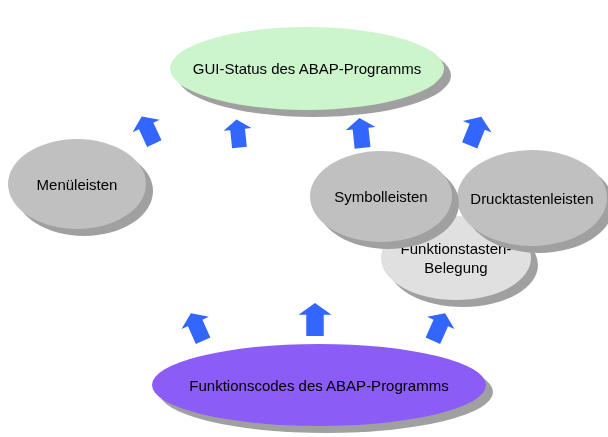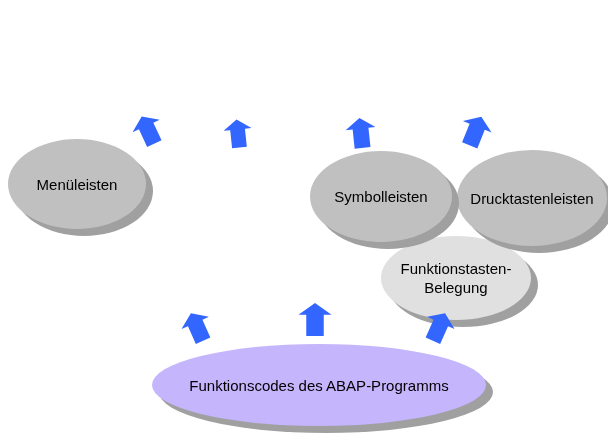--- a/index.html
+++ b/index.html
@@ -26,21 +26,21 @@
   }
   .lbl { display: block; }
 
   
   .n-gui                { left: 170px; top: 27px;  width: 274px; height: 83px; z-index: 2; }
   .n-menueleisten       { left: 8px;   top: 139px; width: 138px; height: 90px; z-index: 3; }
   .n-kontextmenues      { left: 154px; top: 156px; width: 148px; height: 96px; z-index: 3; }
   .n-symbolleisten      { left: 310px; top: 151px; width: 142px; height: 91px; z-index: 3; }
   .n-drucktastenleisten { left: 457px; top: 150px; width: 150px; height: 96px; z-index: 3; }
   .n-menues             { left: 78px;  top: 222px; width: 149px; height: 74px; z-index: 1; }
-  .n-funktionstasten    { left: 381px; top: 236px; width: 150px; height: 84px; z-index: 1; align-items: center; }
+  .n-funktionstasten    { left: 381px; top: 216px; width: 150px; height: 84px; z-index: 1; align-items: center; }
   .n-funktionscodes     { left: 152px; top: 344px; width: 334px; height: 82px; z-index: 2; }
 
   
   .arrow { position: absolute; z-index: 4; }
   .arrow polygon { fill: var(--arrow, #3366ff); }
   .a1 { left: 133px; top: 113px; width: 30px; height: 34px; transform: rotate(-25deg); }
   .a2 { left: 224px; top: 118px; width: 28px; height: 31px; transform: rotate(-6deg); }
   .a3 { left: 346px; top: 117px; width: 30px; height: 32px; transform: rotate(-6deg); }
   .a4 { left: 460px; top: 115px; width: 31px; height: 32px; transform: rotate(22deg); }
   .a5 { left: 182px; top: 311px; width: 30px; height: 32px; transform: rotate(-24deg); }
@@ -53,22 +53,25 @@
 <div class="canvas" style="background: rgb(255, 255, 255); --arrow: #3366ff; --shadow: #a0a0a0; --text: #000000;">
 
 
   <div class="ellipse n-funktionstasten" style="background: rgb(224, 224, 224);">
     <span>
       <span class="lbl">Funktionstasten-</span>
       <span class="lbl">Belegung</span>
     </span>
   </div>
 
+  <div class="ellipse n-gui" style="background: rgb(204, 245, 204);">
+    <span class="lbl">GUI-Status des ABAP-Programms</span>
+  </div>
 
-  <div class="ellipse n-funktionscodes" style="background: #c4b5fd;">
+  <div class="ellipse n-funktionscodes" style="background: #8b5cf6;">
     <span class="lbl">Funktionscodes des ABAP-Programms</span>
   </div>
 
   <div class="ellipse n-menueleisten" style="background: rgb(192, 192, 192);">
     <span class="lbl">Menüleisten</span>
   </div>
 
 
   <div class="ellipse n-drucktastenleisten" style="background: rgb(192, 192, 192);">
     <span class="lbl">Drucktastenleisten</span>

